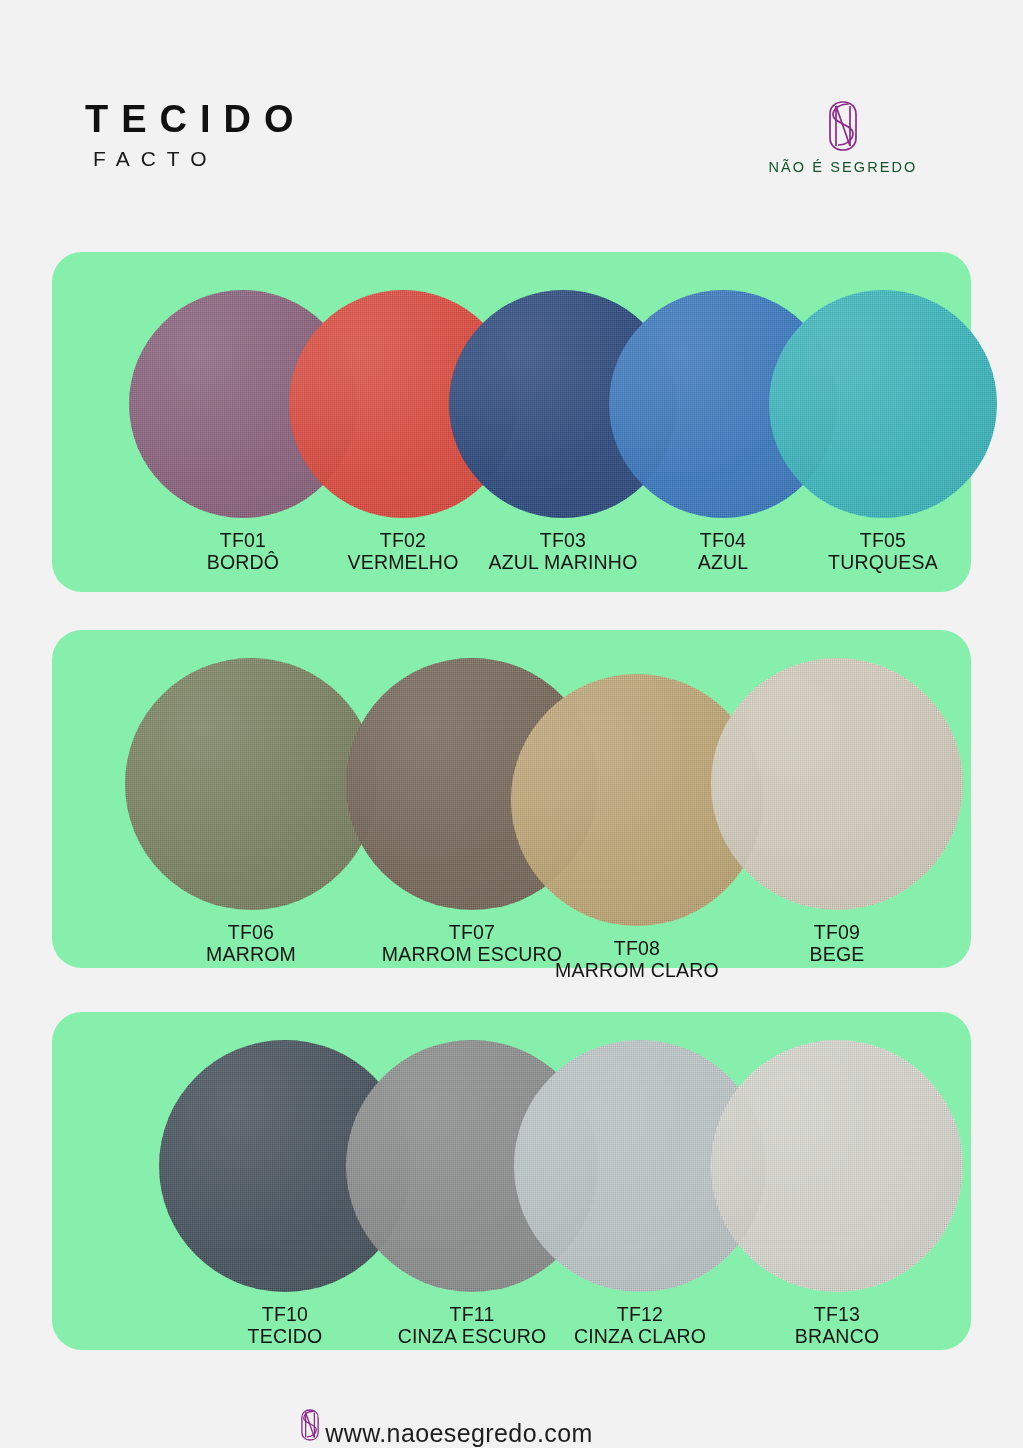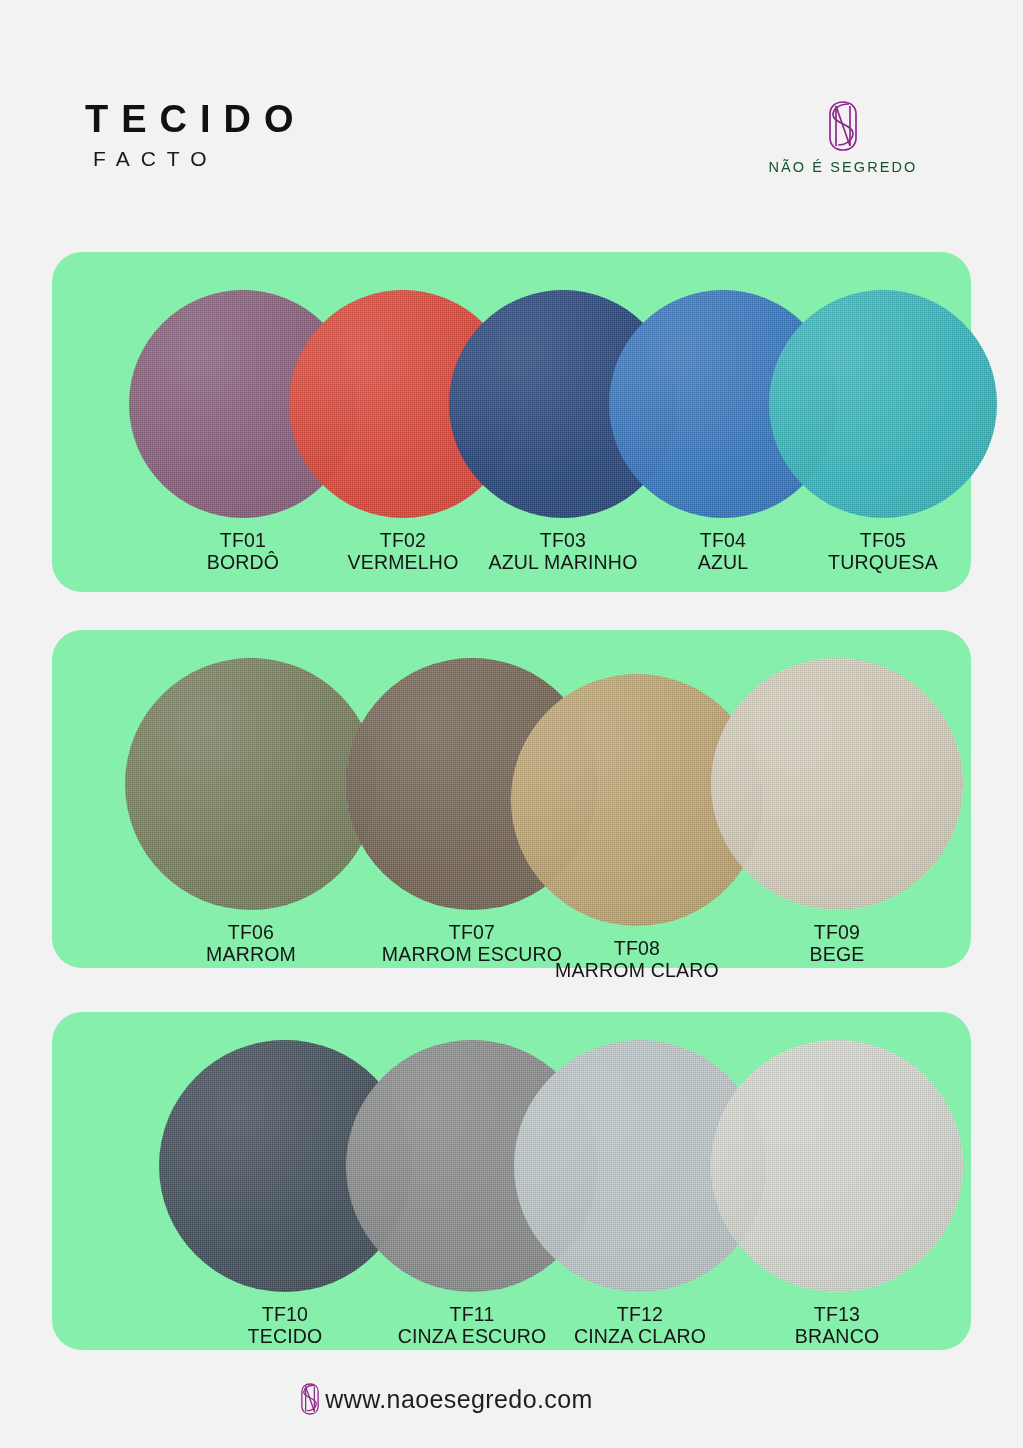--- a/index.html
+++ b/index.html
@@ -129,21 +129,21 @@
   }
   .swatch-code { display:block; }
   .swatch-name { display:block; }
 
   
   .footer {
     position:absolute;
     left:0; bottom:0;
     width:888px; height:98px;
     display:flex;
-    align-items:center;
+    align-items:flex-end;
     justify-content:center;
   }
   .footer-url {
     font-size:25px;
     font-weight:300;
     color:#1e1e1e;
     letter-spacing:0.4px;
   }
 </style>
 </head>

